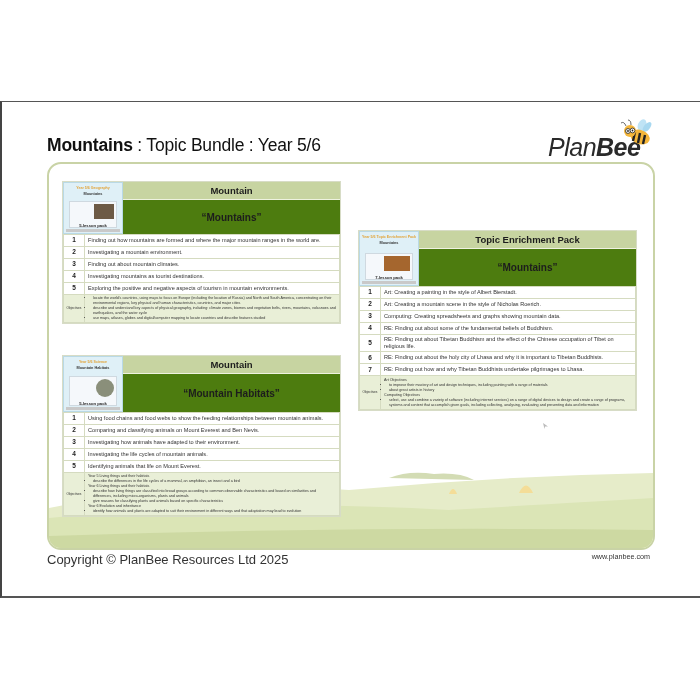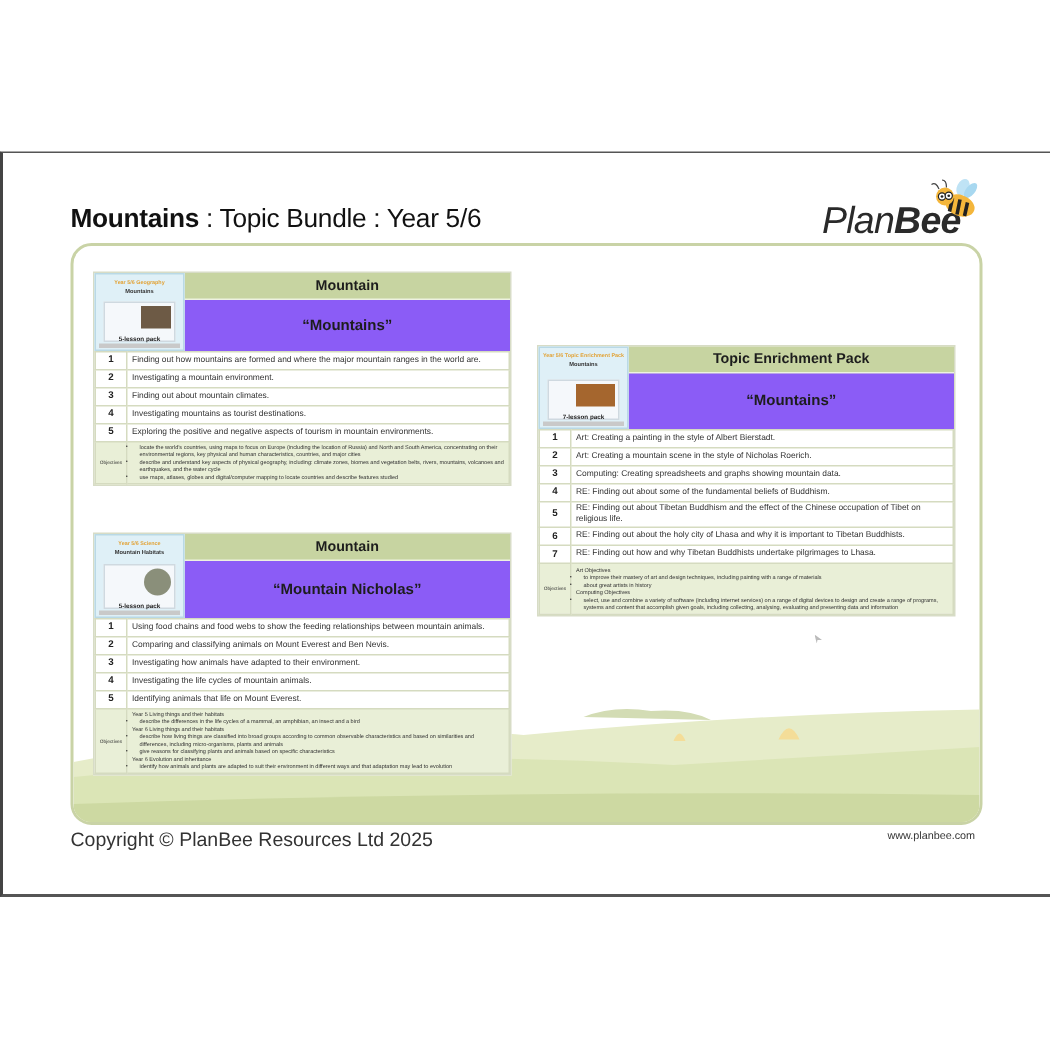--- a/index.html
+++ b/index.html
@@ -17,21 +17,21 @@
   .card .head { display:flex; }
   .thumb { width:60px; flex:none; background:#dff0f7; border:1px solid #b9d9e6; box-sizing:border-box; position:relative; }
   .thumb .tt { color:#e2a43a; font-size:3.6px; text-align:center; margin-top:3px; font-weight:700; }
   .thumb .tn { font-size:3.8px; text-align:center; font-weight:700; color:#333; margin-top:2px; }
   .thumb .img { position:absolute; left:5px; right:5px; top:18px; height:25px; background:#f5f8fb; border:1px solid #cfd9e0; }
   .thumb .img .pic { position:absolute; right:2px; top:2px; width:20px; height:15px; background:#6d5a45; }
   .thumb .pack { position:absolute; left:0; right:0; bottom:5px; font-size:4.2px; font-weight:700; text-align:center; color:#222; }
   .thumb .sub { position:absolute; left:2px; right:2px; bottom:1px; height:3px; background:#c9c9c9; }
   .htitles { flex:1; display:flex; flex-direction:column; }
   .subject { background:#c7d4a1; text-align:center; font-weight:700; font-size:9.5px; color:#1d1d1d; height:17px; line-height:17px; border-bottom:1px solid #eef2e0; }
-  .topic { background:#8b5cf6; text-align:center; font-weight:700; font-size:10px; color:#1d1d1d; flex:1; display:flex; align-items:center; justify-content:center; }
+  .topic { background:#4d7c0f; text-align:center; font-weight:700; font-size:10px; color:#1d1d1d; flex:1; display:flex; align-items:center; justify-content:center; }
   table { border-collapse:collapse; width:100%; }
   td { border:1px solid #d5dbc0; padding:1.4px 3px; vertical-align:middle; line-height:1.25; }
   td.num { width:20px; text-align:center; font-weight:700; font-size:6.5px; color:#222; padding:1.4px 0; }
   td.txt { font-size:5.6px; color:#333; }
   tr.obj td { background:#e9efd7; font-size:3.7px; line-height:1.35; color:#333; }
   tr.obj td.olabel { width:20px; text-align:center; font-size:3.2px; padding:0; }
   .obj ul { margin:0; padding-left:5px; }
   .obj li { margin:0; }
   .footer-left { position:absolute; left:47px; top:552px; font-size:13px; color:#333; }
   .footer-right { position:absolute; right:50px; top:552px; font-size:7.2px; color:#333; }
@@ -196,21 +196,21 @@
       <div class="tt">Year 5/6 Science</div>
       <div class="tn">Mountain Habitats</div>
       <div class="img" style="top:19px; height:28px;">
           <div class="pic" style="background:#8a8f7a; width:18px; height:18px; border-radius:50%;"></div>
         </div>
       <div class="pack">5-lesson pack</div>
       <div class="sub"></div>
     </div>
     <div class="htitles">
       <div class="subject">Mountain</div>
-      <div class="topic">“Mountain Nicholas”</div>
+      <div class="topic">“Mountain Habitats”</div>
     </div>
   </div>
   <table>
     <tbody>
         <tr>
           <td class="num">1</td>
           <td class="txt">Using food chains and food webs to show the feeding relationships between mountain animals.</td>
         </tr>
     <tr>
           <td class="num">2</td>

